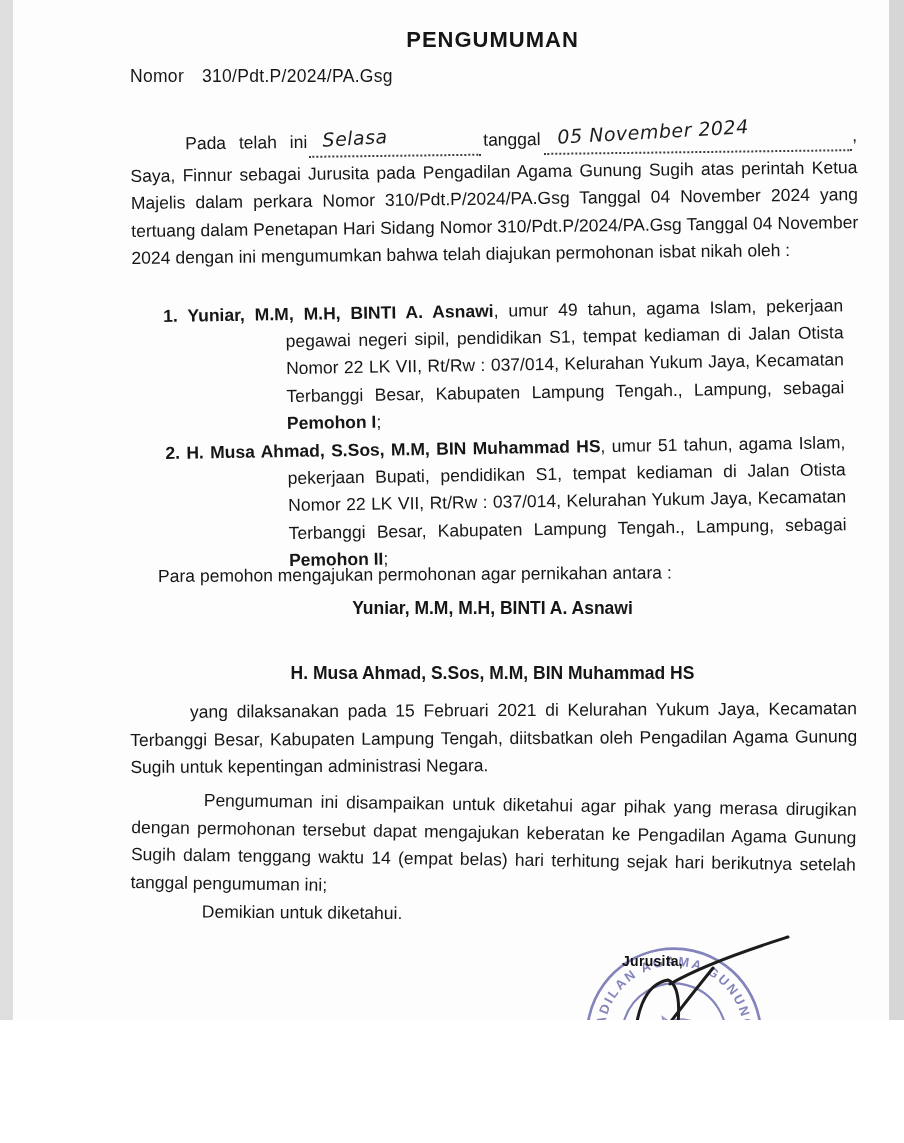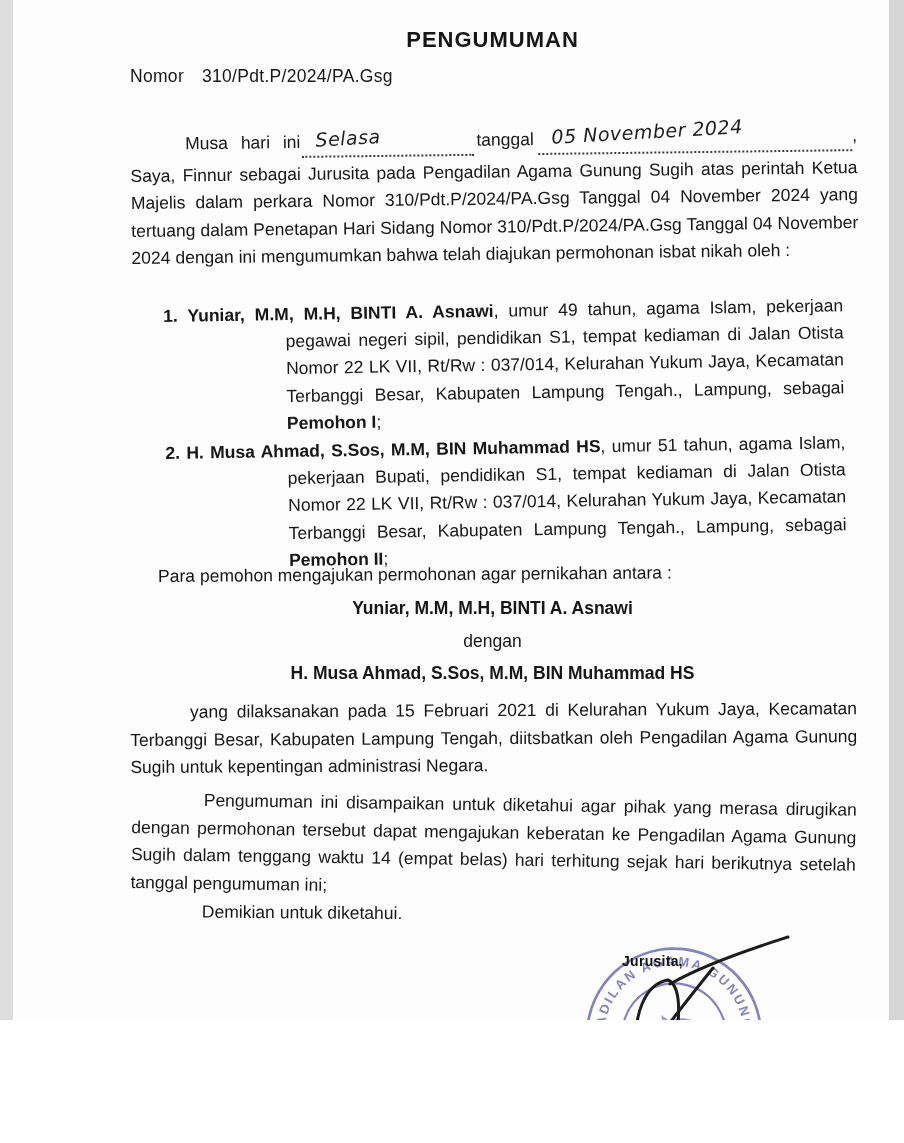--- a/index.html
+++ b/index.html
@@ -102,41 +102,40 @@
   <div class="edge-left"></div>
   <div class="edge-right"></div>
 
   <div class="doc-title">PENGUMUMAN</div>
 
   <div class="doc-number"><span>Nomor</span><span class="gap"></span><span>310/Pdt.P/2024/PA.Gsg</span></div>
 
   <div class="opening">
     <div class="fill-line">
       <span class="indent"></span>
-      <span class="lbl">Musa hari ini</span>
+      <span class="lbl">Pada telah ini</span>
       <span class="fill fill-day">
         <span class="handwriting">Selasa</span>
       </span>
       <span class="lbl">tanggal</span>
       <span class="fill fill-date">
         <span class="handwriting">05 November 2024</span>
       </span>
       <span class="comma">,</span>
     </div>
     <div class="paragraph">Saya, Finnur sebagai Jurusita pada Pengadilan Agama Gunung Sugih atas perintah Ketua Majelis dalam perkara Nomor 310/Pdt.P/2024/PA.Gsg Tanggal 04 November 2024 yang tertuang dalam Penetapan Hari Sidang Nomor 310/Pdt.P/2024/PA.Gsg Tanggal 04 November 2024 dengan ini mengumumkan bahwa telah diajukan permohonan isbat nikah oleh :</div>
   </div>
 
   <div class="petitioners">
     <div class="petitioner"><span class="bold">1. </span><span class="bold">Yuniar, M.M, M.H, BINTI A. Asnawi</span><span>, umur 49 tahun, agama Islam, pekerjaan pegawai negeri sipil, pendidikan S1, tempat kediaman di Jalan Otista Nomor 22 LK VII, Rt/Rw : 037/014, Kelurahan Yukum Jaya, Kecamatan Terbanggi Besar, Kabupaten Lampung Tengah., Lampung, sebagai </span><span class="bold">Pemohon I</span><span>;</span></div>
     <div class="petitioner"><span class="bold">2. </span><span class="bold">H. Musa Ahmad, S.Sos, M.M, BIN Muhammad HS</span><span>, umur 51 tahun, agama Islam, pekerjaan Bupati, pendidikan S1, tempat kediaman di Jalan Otista Nomor 22 LK VII, Rt/Rw : 037/014, Kelurahan Yukum Jaya, Kecamatan Terbanggi Besar, Kabupaten Lampung Tengah., Lampung, sebagai </span><span class="bold">Pemohon II</span><span>;</span></div>
   </div>
 
   <div class="marriage-intro">Para pemohon mengajukan permohonan agar pernikahan antara :</div>
   <div class="center-line party1">Yuniar, M.M, M.H, BINTI A. Asnawi</div>
-  <div class="center-line connector">dengan</div>
   <div class="center-line party2">H. Musa Ahmad, S.Sos, M.M, BIN Muhammad HS</div>
 
   <div class="marriage-detail paragraph">yang dilaksanakan pada 15 Februari 2021 di Kelurahan Yukum Jaya, Kecamatan Terbanggi Besar, Kabupaten Lampung Tengah, diitsbatkan oleh Pengadilan Agama Gunung Sugih untuk kepentingan administrasi Negara.</div>
 
   <div class="objection paragraph">Pengumuman ini disampaikan untuk diketahui agar pihak yang merasa dirugikan dengan permohonan tersebut dapat mengajukan keberatan ke Pengadilan Agama Gunung Sugih dalam tenggang waktu 14 (empat belas) hari terhitung sejak hari berikutnya setelah tanggal pengumuman ini;</div>
 
   <div class="final-line">Demikian untuk diketahui.</div>
 
   <div class="signature-block">
     <svg class="stamp-svg" viewBox="0 0 240 240">

